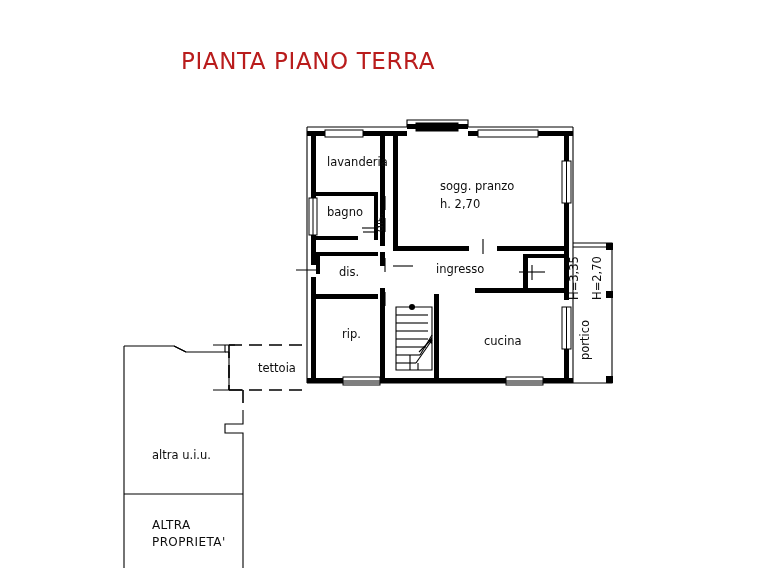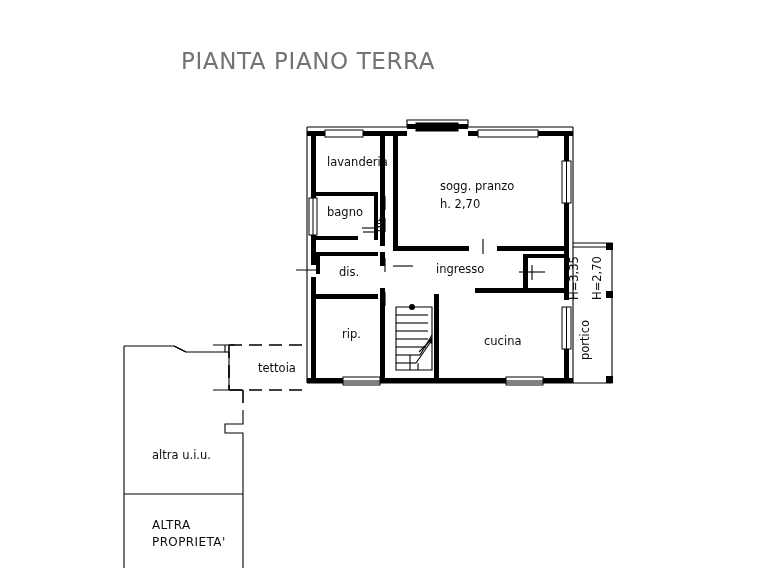--- a/index.html
+++ b/index.html
@@ -21,21 +21,21 @@
   }
   #plan-title {
     position: absolute;
     left: 0;
     top: 48px;
     width: 616px;
     text-align: center;
     font-family: "DejaVu Sans", sans-serif;
     font-size: 23px;
     letter-spacing: 0.6px;
-    color: #737373;
+    color: #b91c1c;
     white-space: pre;
   }
   svg#plan-svg {
     position: absolute;
     left: 0;
     top: 0;
     width: 780px;
     height: 571px;
     display: block;
   }

